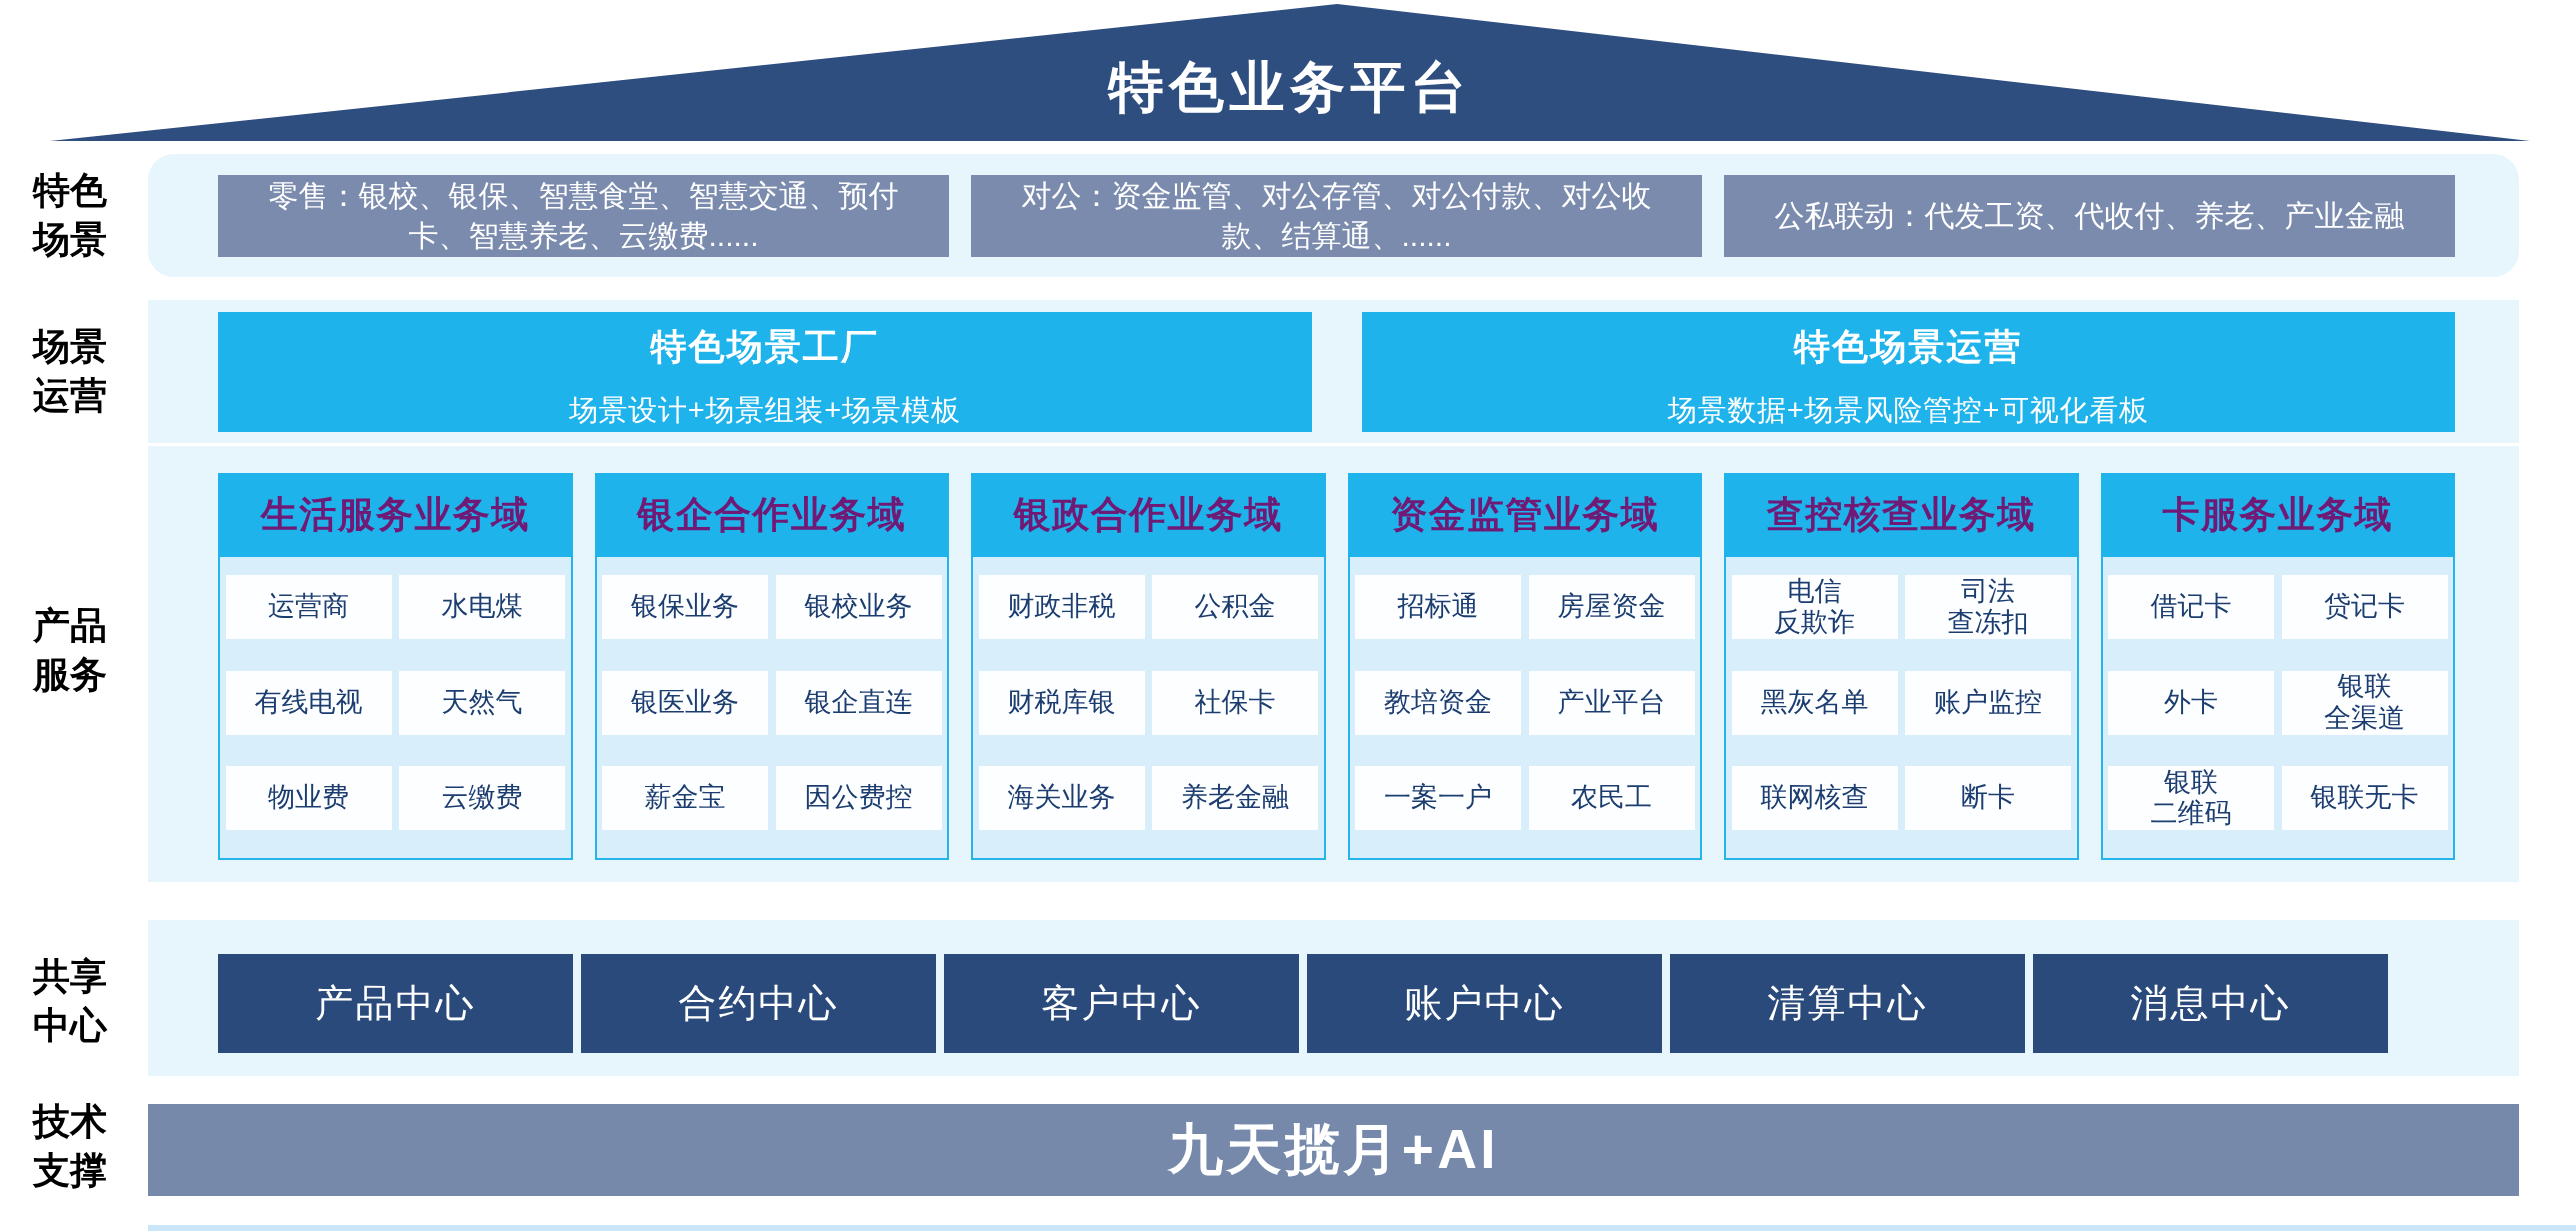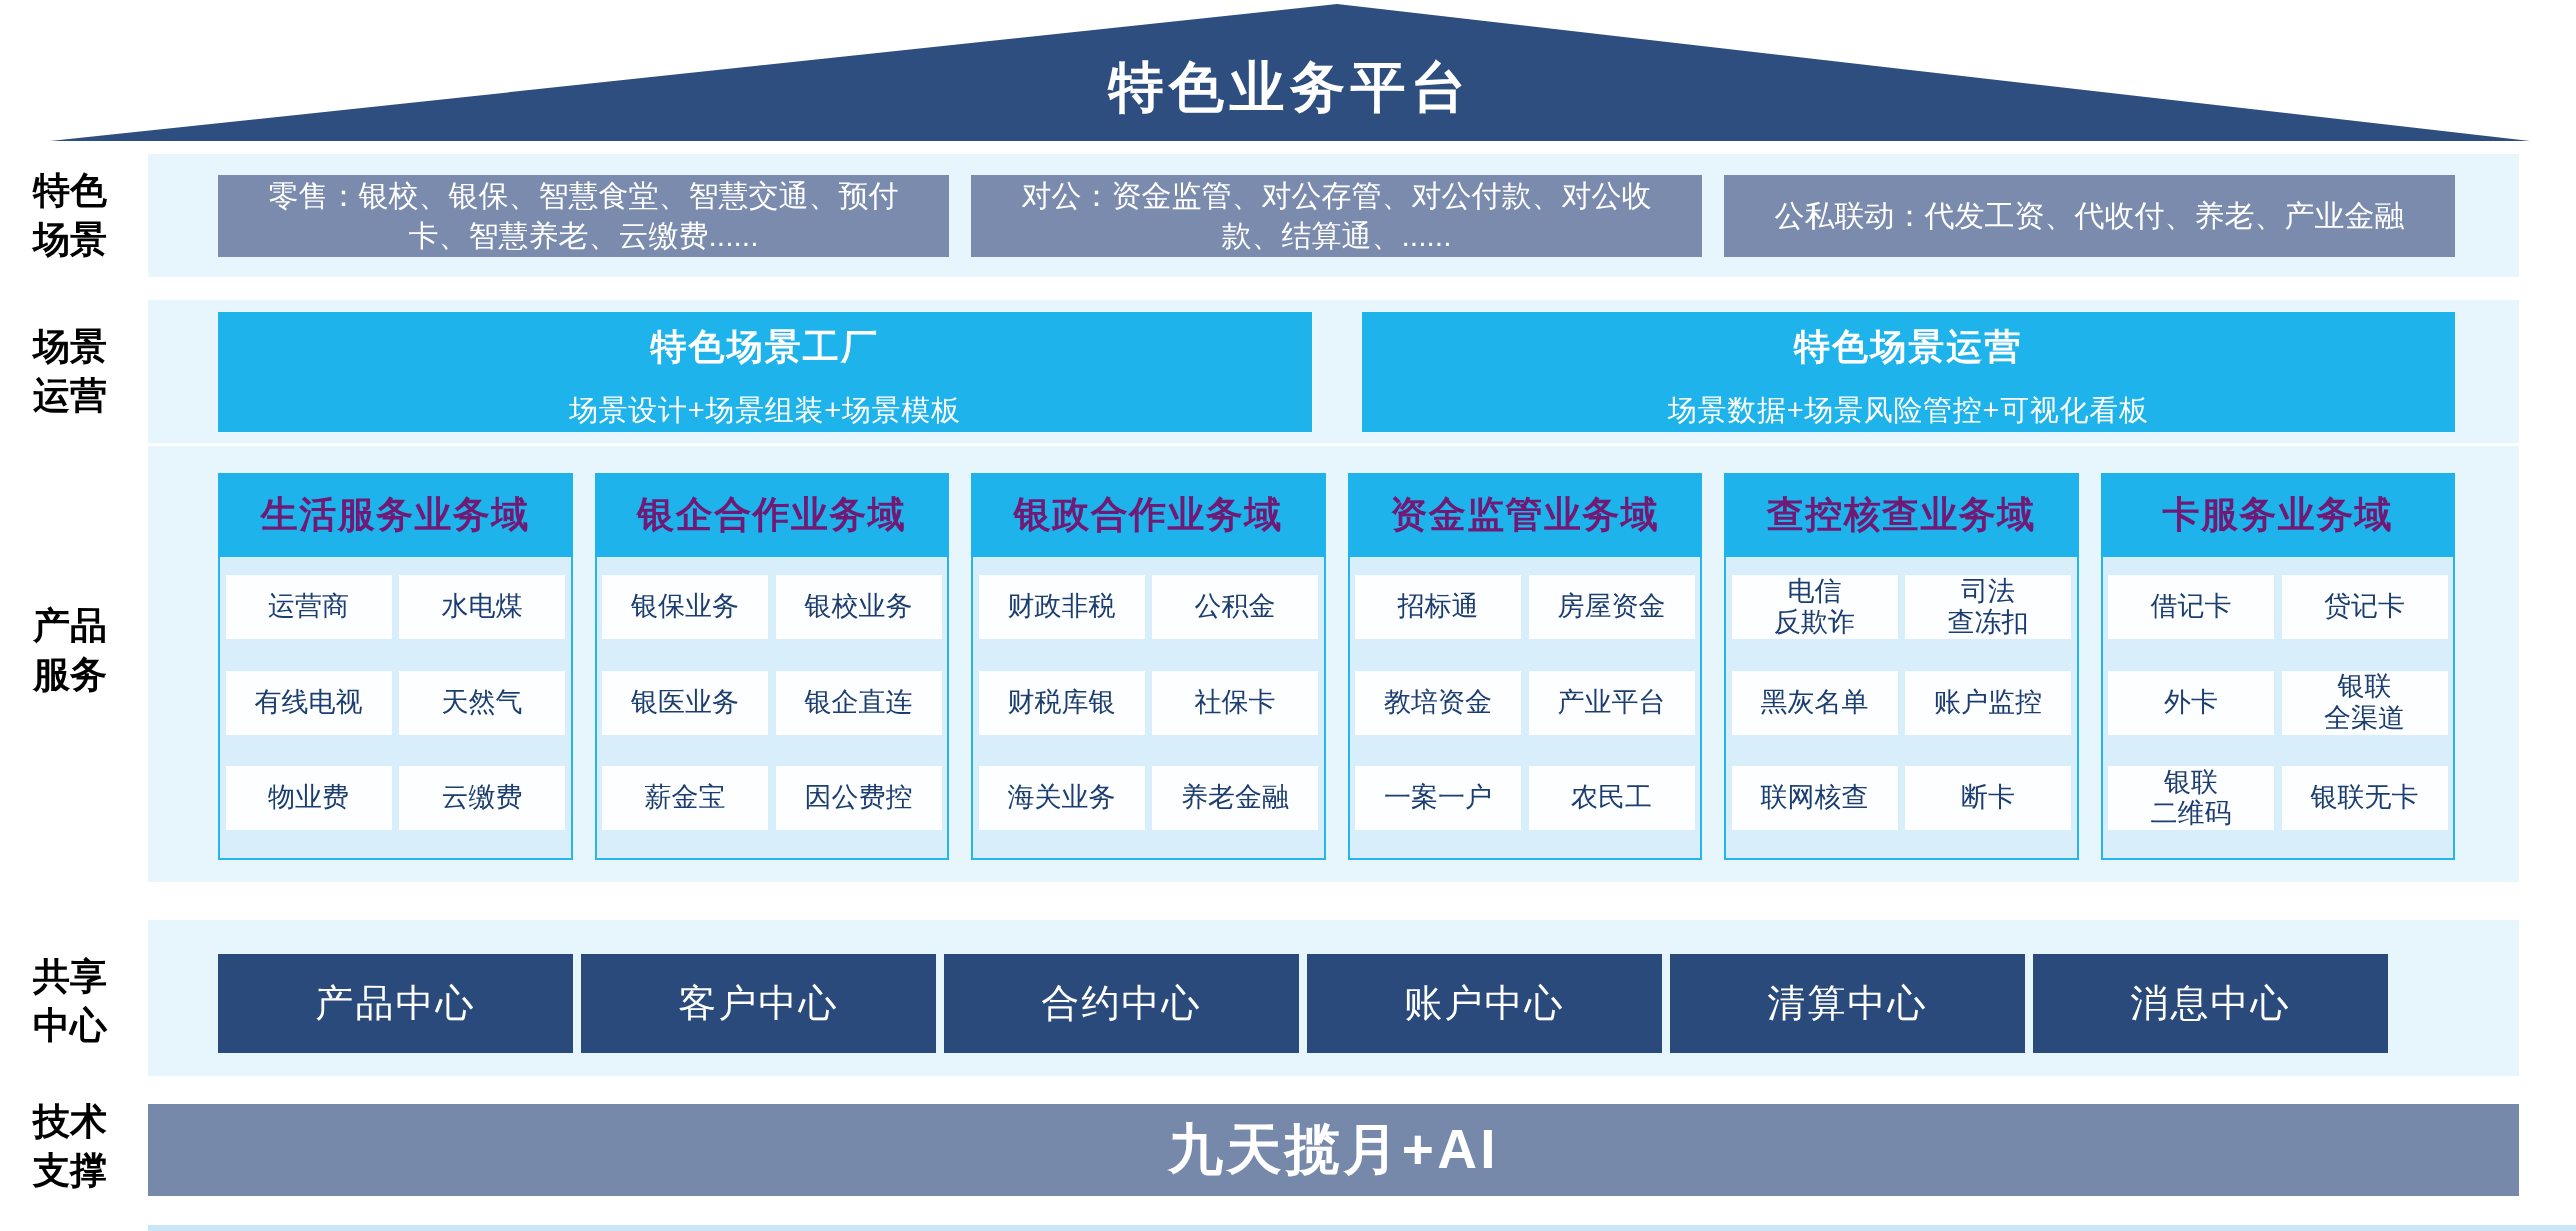--- a/index.html
+++ b/index.html
@@ -14,21 +14,21 @@
   .roof-title{font-size:55px;font-weight:700;color:#ffffff;letter-spacing:5.5px;}
 
   
   .side-label{position:absolute;left:0;width:140px;text-align:center;color:#000000;
               font-size:37px;font-weight:700;line-height:49px;white-space:pre-line;}
 
   
   .band{position:absolute;left:148px;width:2371px;background:#E7F5FD;box-sizing:border-box;}
 
   
-  .band-scenes{top:154px;height:123px;display:flex;gap:22px;padding:20.5px 64px 0 70px;}
+  .band-scenes{top:154px;height:123px;display:flex;gap:22px;padding:20.5px 64px 0 70px;border-radius:26px;}
   .scene-box{width:731px;height:82px;background:#7A8BAD;color:#ffffff;
              font-size:30px;line-height:40px;display:flex;align-items:center;justify-content:center;
              text-align:center;padding:0 23px;box-sizing:border-box;}
 
   
   .band-ops{top:300px;height:143px;display:flex;gap:50px;padding:11.6px 64px 0 70px;}
   .ops-box{flex:1;height:120px;background:#1FB3EB;color:#ffffff;text-align:center;box-sizing:border-box;}
   .ops-title{margin-top:11px;font-size:36px;font-weight:700;letter-spacing:2.1px;}
   .ops-sub{margin-top:19px;font-size:29px;letter-spacing:0.7px;}
 
@@ -203,22 +203,22 @@
 二维码</div>
           <div class="pcell">银联无卡</div>
         </div>
       </div>
     </div>
 
   </div>
 
   <div class="band band-share">
     <div class="share-box">产品中心</div>
+    <div class="share-box">合约中心</div>
     <div class="share-box">客户中心</div>
-    <div class="share-box">合约中心</div>
     <div class="share-box">账户中心</div>
     <div class="share-box">清算中心</div>
     <div class="share-box">消息中心</div>
   </div>
 
   <div class="tech-bar">九天揽月+AI</div>
 
   <div class="bottom-strip"></div>
 
 </div>

